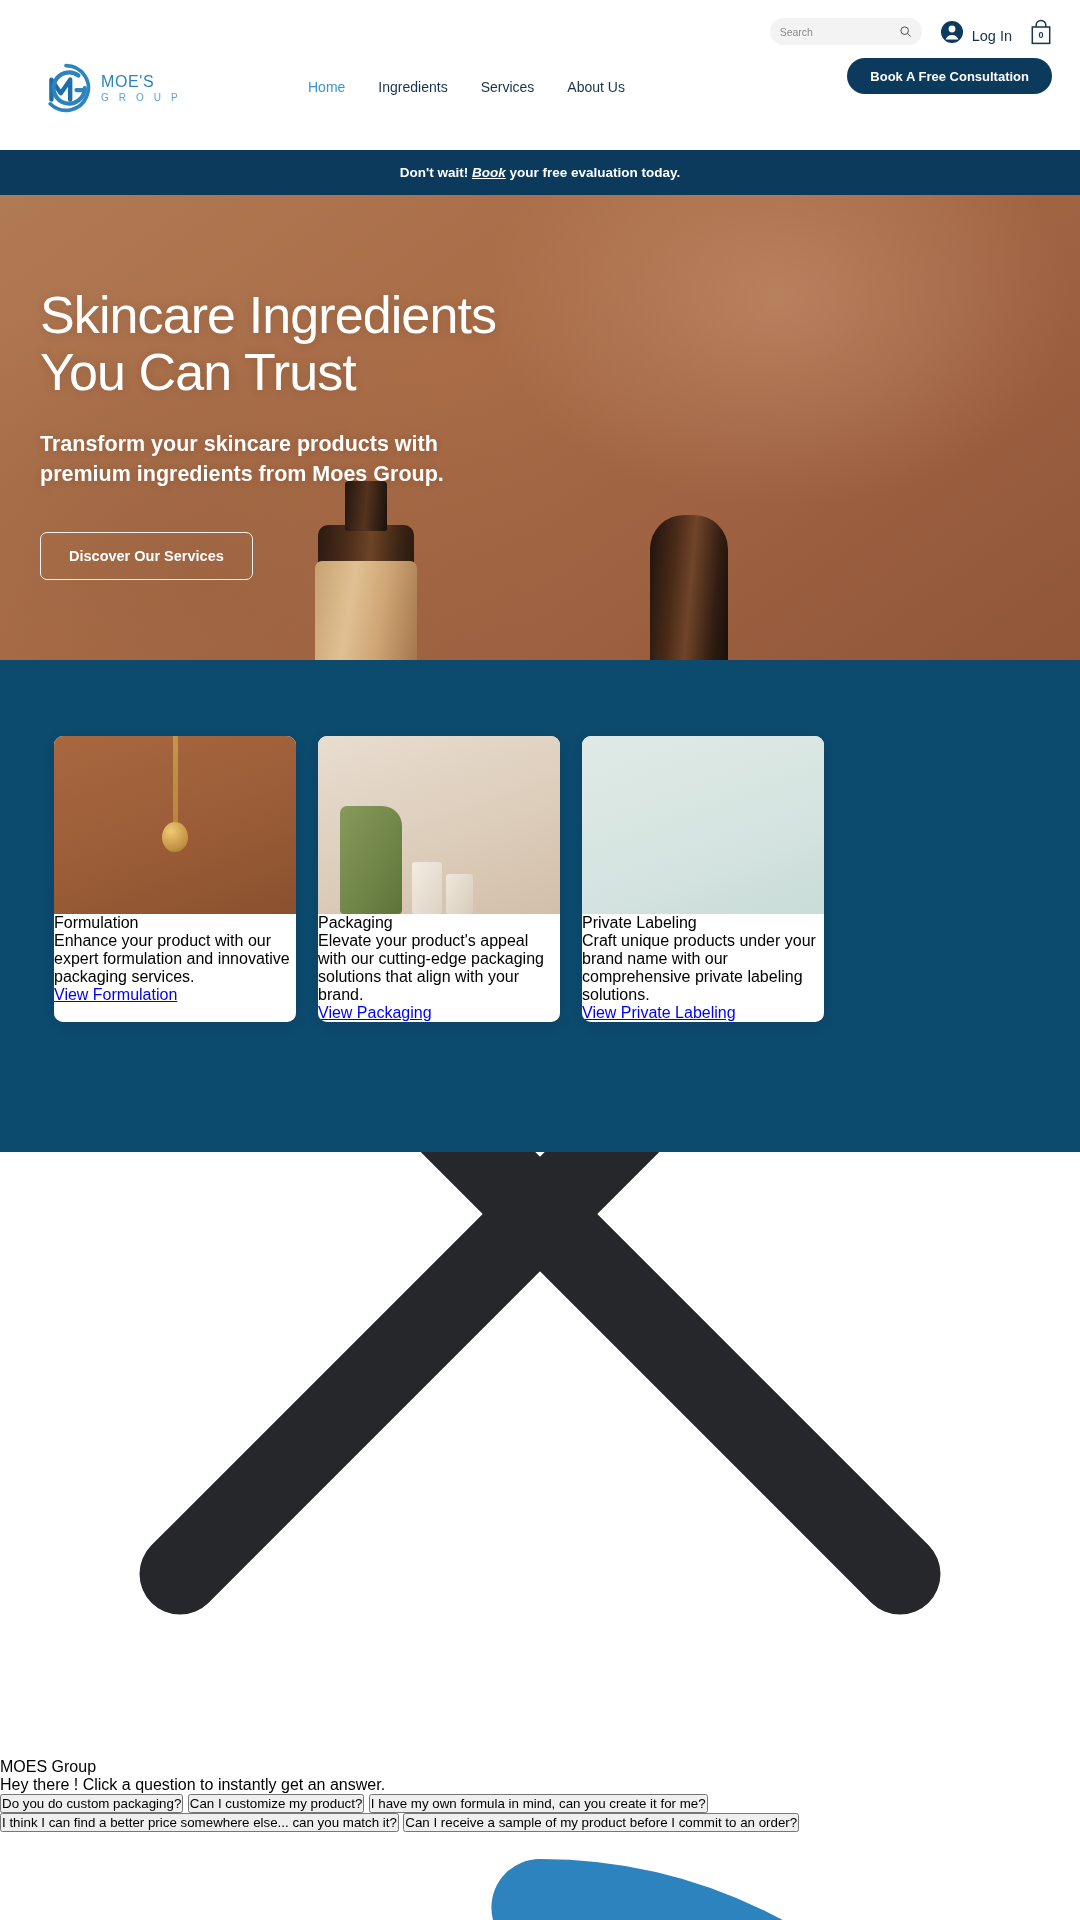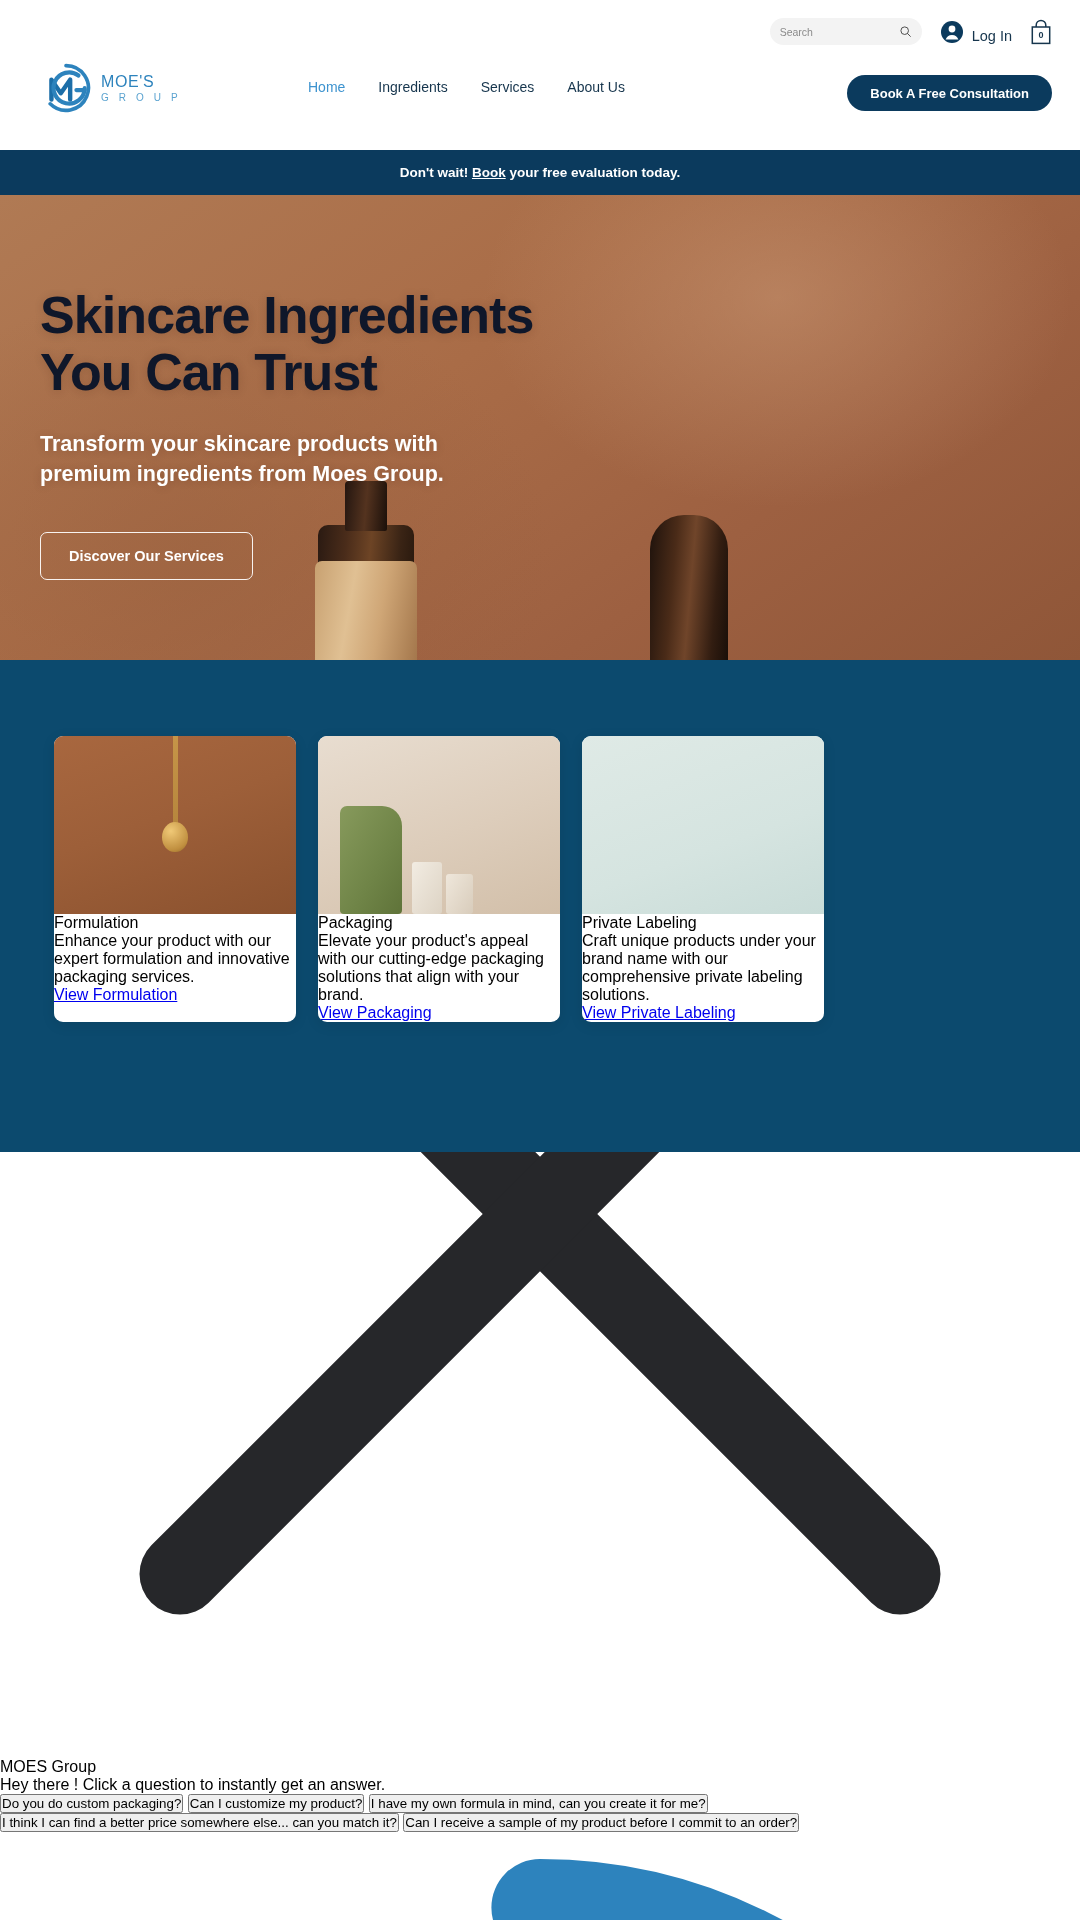--- a/index.html
+++ b/index.html
@@ -109,21 +109,21 @@
   .mainnav a {
     font-size: 14px;
     color: #16354d;
     text-decoration: none;
     font-weight: 400;
     white-space: nowrap;
   }
   .mainnav a.active { color: #3d93cf; }
   .cta-btn {
     position: absolute;
-    right: 28px; top: 75px;
+    right: 28px; top: 58px;
     background: #0b3a5d;
     color: #ffffff;
     border: none;
     border-radius: 22px;
     height: 36px;
     padding: 6px 23px;
     font-family: "Liberation Sans", sans-serif;
     font-size: 13px;
     font-weight: 700;
     cursor: pointer;
@@ -142,20 +142,21 @@
     z-index: 25;
   }
   .announce-txt {
     font-size: 13.5px;
     color: #ffffff;
     font-weight: 700;
   }
   .announce-txt a {
     color: #ffffff;
     text-decoration: underline;
+    font-style: italic;
   }
 
   
   .hero {
     position: absolute;
     top: 195px; left: 0; right: 0;
     height: 465px;
     overflow: hidden;
     background: #ab6e4c;
   }
@@ -198,22 +199,22 @@
     border-radius: 34px 34px 4px 4px;
   }
   .hero-inner {
     position: absolute;
     left: 40px; top: 92px;
     width: 620px;
   }
   .hero-h1 {
     font-size: 52px;
     line-height: 1.09;
-    font-weight: 700;
-    color: #0f172a;
+    font-weight: 400;
+    color: #ffffff;
     letter-spacing: -0.9px;
     text-shadow: 0 1px 10px rgba(60,30,10,0.18);
   }
   .hero-sub {
     margin-top: 30px;
     font-size: 21.5px;
     line-height: 1.38;
     color: #ffffff;
     font-weight: 600;
     text-shadow: 0 1px 8px rgba(60,30,10,0.18);

